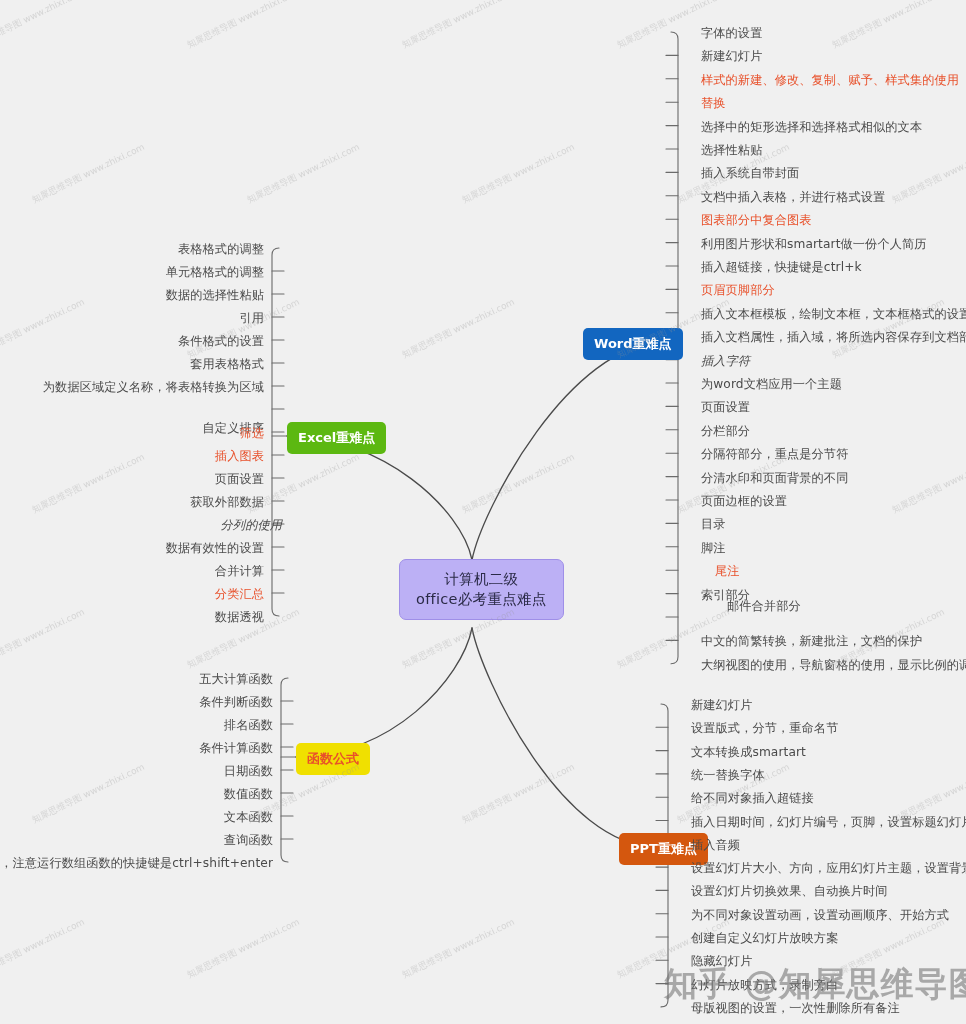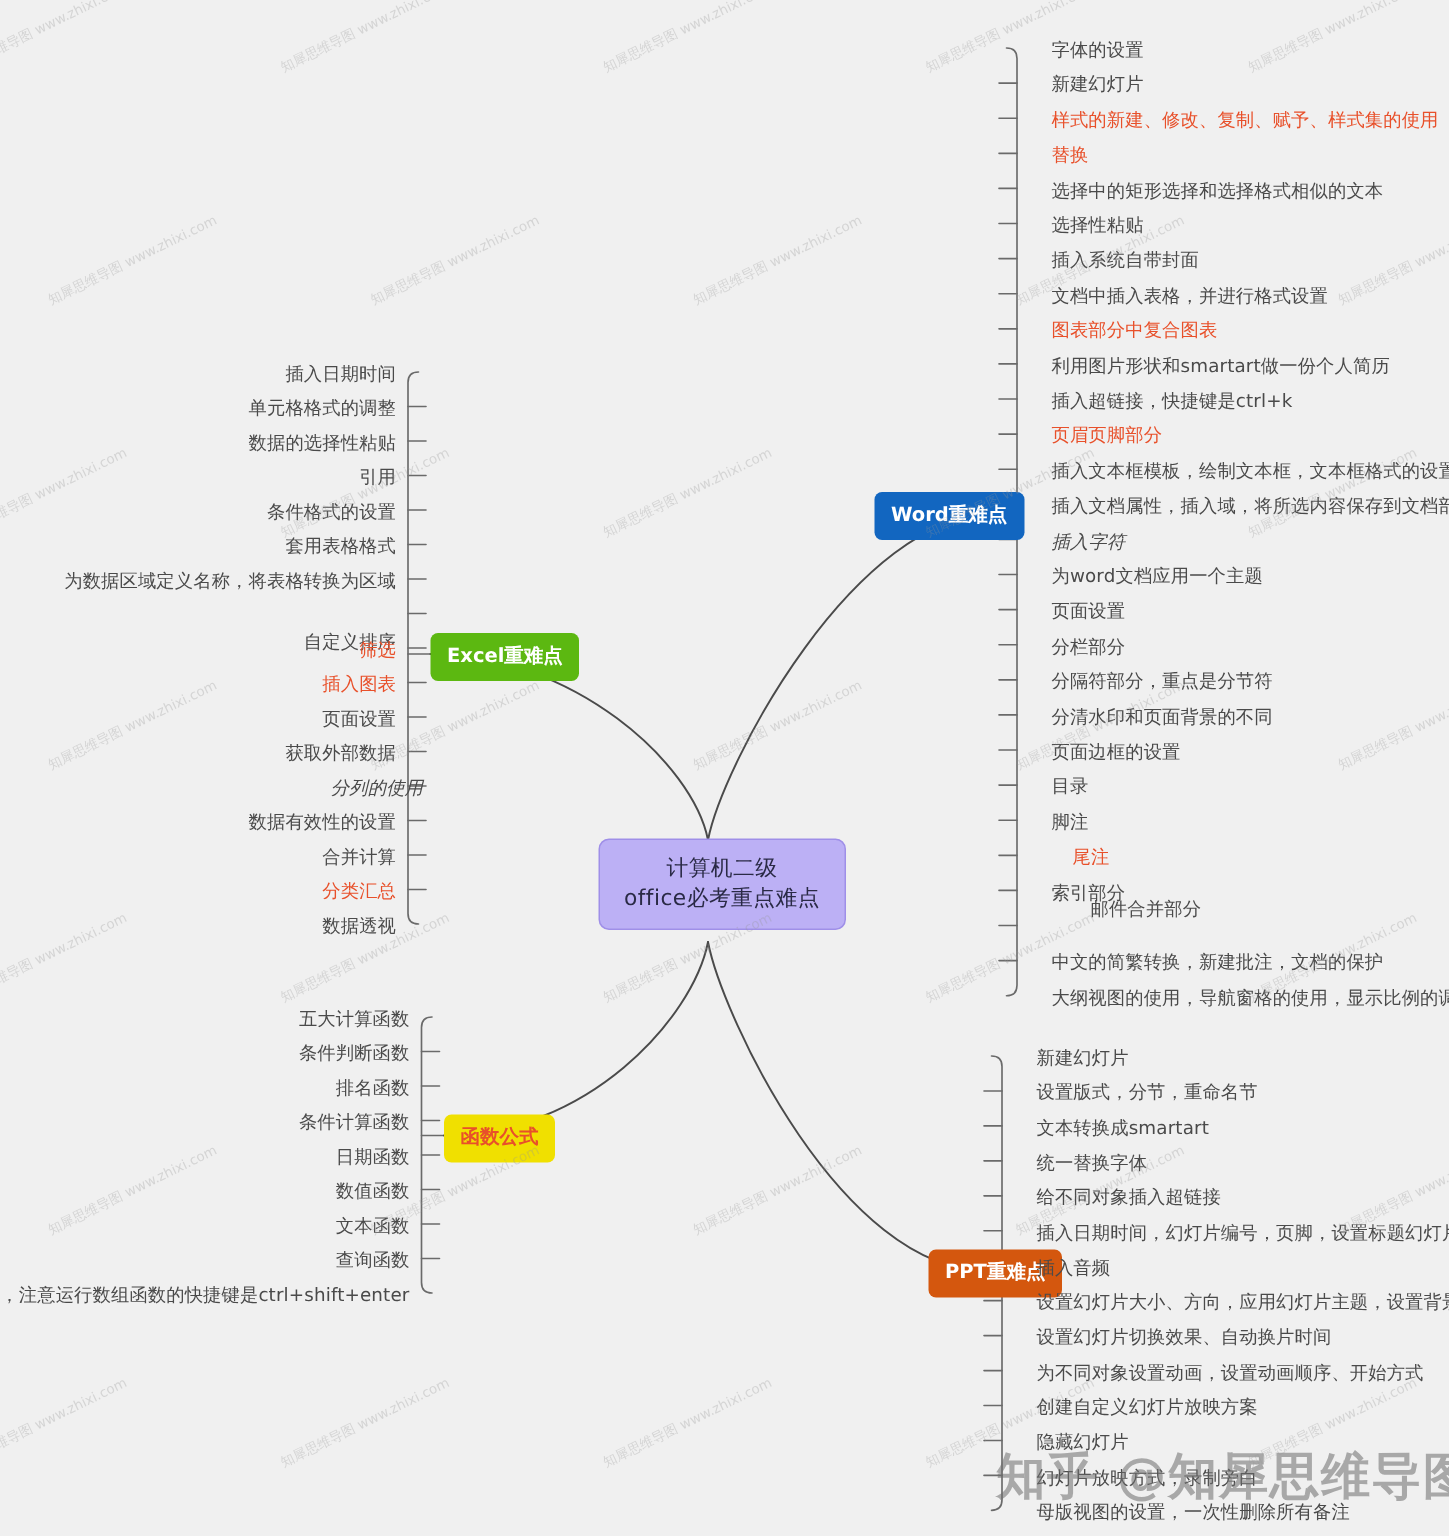--- a/index.html
+++ b/index.html
@@ -167,21 +167,21 @@
     <span class="l2">office必考重点难点</span>
   </div>
 
   <div id="branch-layer">
       <div class="node branch excel" style="left: 287px; top: 422px;"><span>Excel重难点</span></div>
       <div class="node branch func" style="left: 296px; top: 743px;"><span>函数公式</span></div>
       <div class="node branch word" style="left: 583px; top: 328px;"><span>Word重难点</span></div>
       <div class="node branch ppt" style="left: 579px; top: 833px; margin-left: 40px;"><span>PPT重难点</span></div>
     </div>
   <div id="leaf-layer">
-      <div class="node leaf left-side" style="top: 241px; right: 702px;"><span>插入日期时间</span></div>
+      <div class="node leaf left-side" style="top: 241px; right: 702px;"><span>表格格式的调整</span></div>
       <div class="node leaf left-side" style="top: 264px; right: 702px;"><span>单元格格式的调整</span></div>
       <div class="node leaf left-side" style="top: 287px; right: 702px;"><span>数据的选择性粘贴</span></div>
       <div class="node leaf left-side" style="top: 310px; right: 702px;"><span>引用</span></div>
       <div class="node leaf left-side" style="top: 333px; right: 702px;"><span>条件格式的设置</span></div>
       <div class="node leaf left-side" style="top: 356px; right: 702px;"><span>套用表格格式</span></div>
       <div class="node leaf left-side" style="top: 379px; right: 702px;"><span>为数据区域定义名称，将表格转换为区域</span></div>
       <div class="node leaf left-side" style="top: 420px; right: 702px;"><span>自定义排序</span></div>
       <div class="node leaf left-side hl" style="top: 425px; right: 702px;"><span>筛选</span></div>
       <div class="node leaf left-side hl" style="top: 448px; right: 702px;"><span>插入图表</span></div>
       <div class="node leaf left-side" style="top: 471px; right: 702px;"><span>页面设置</span></div>

